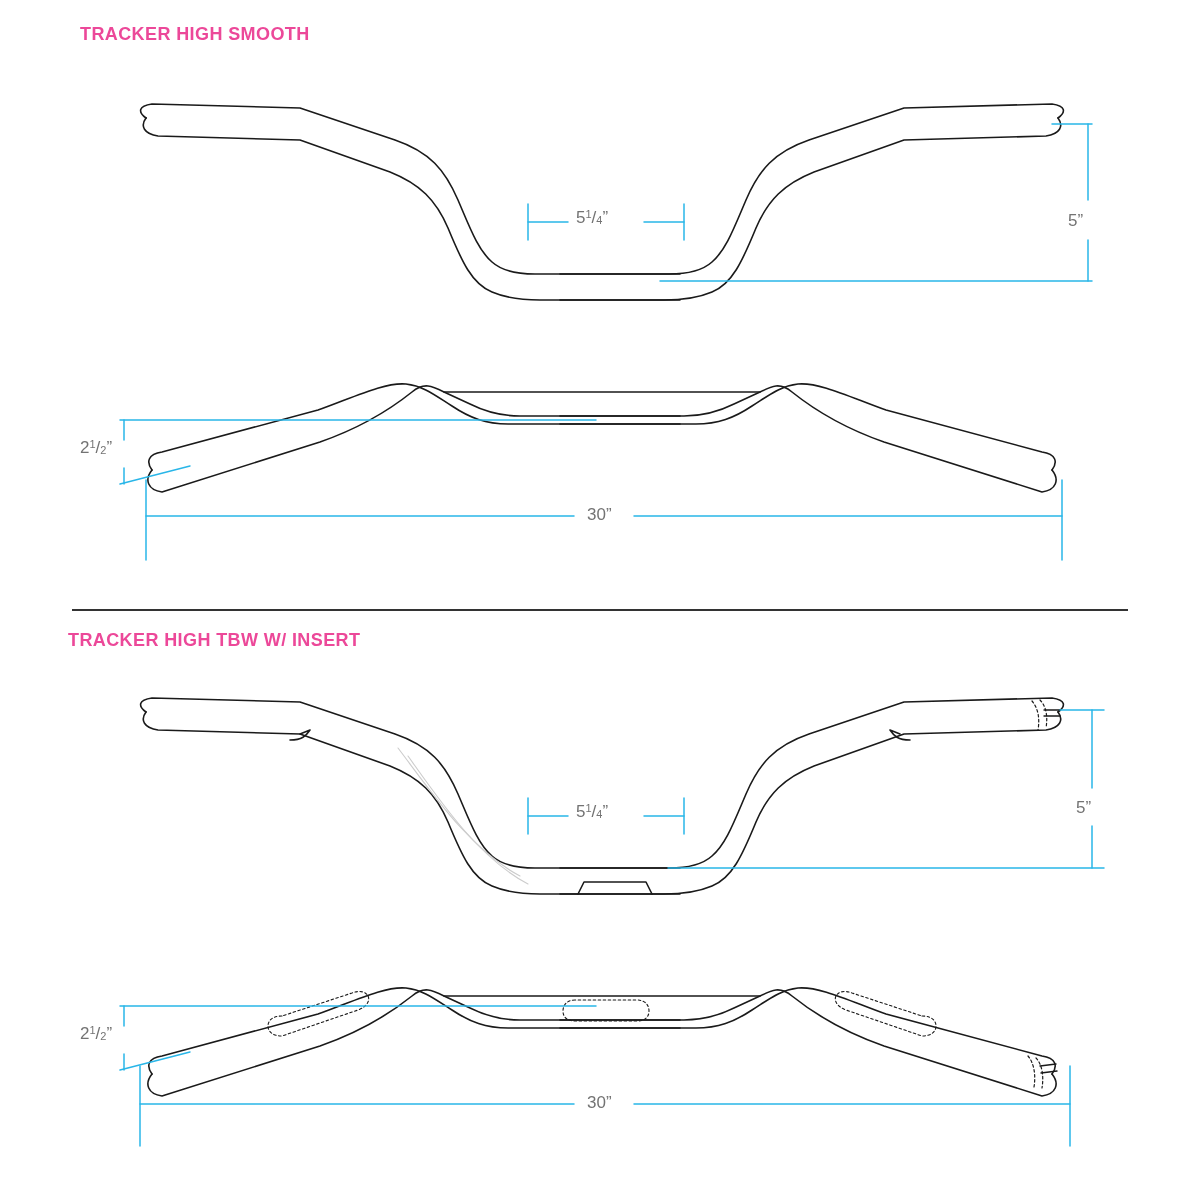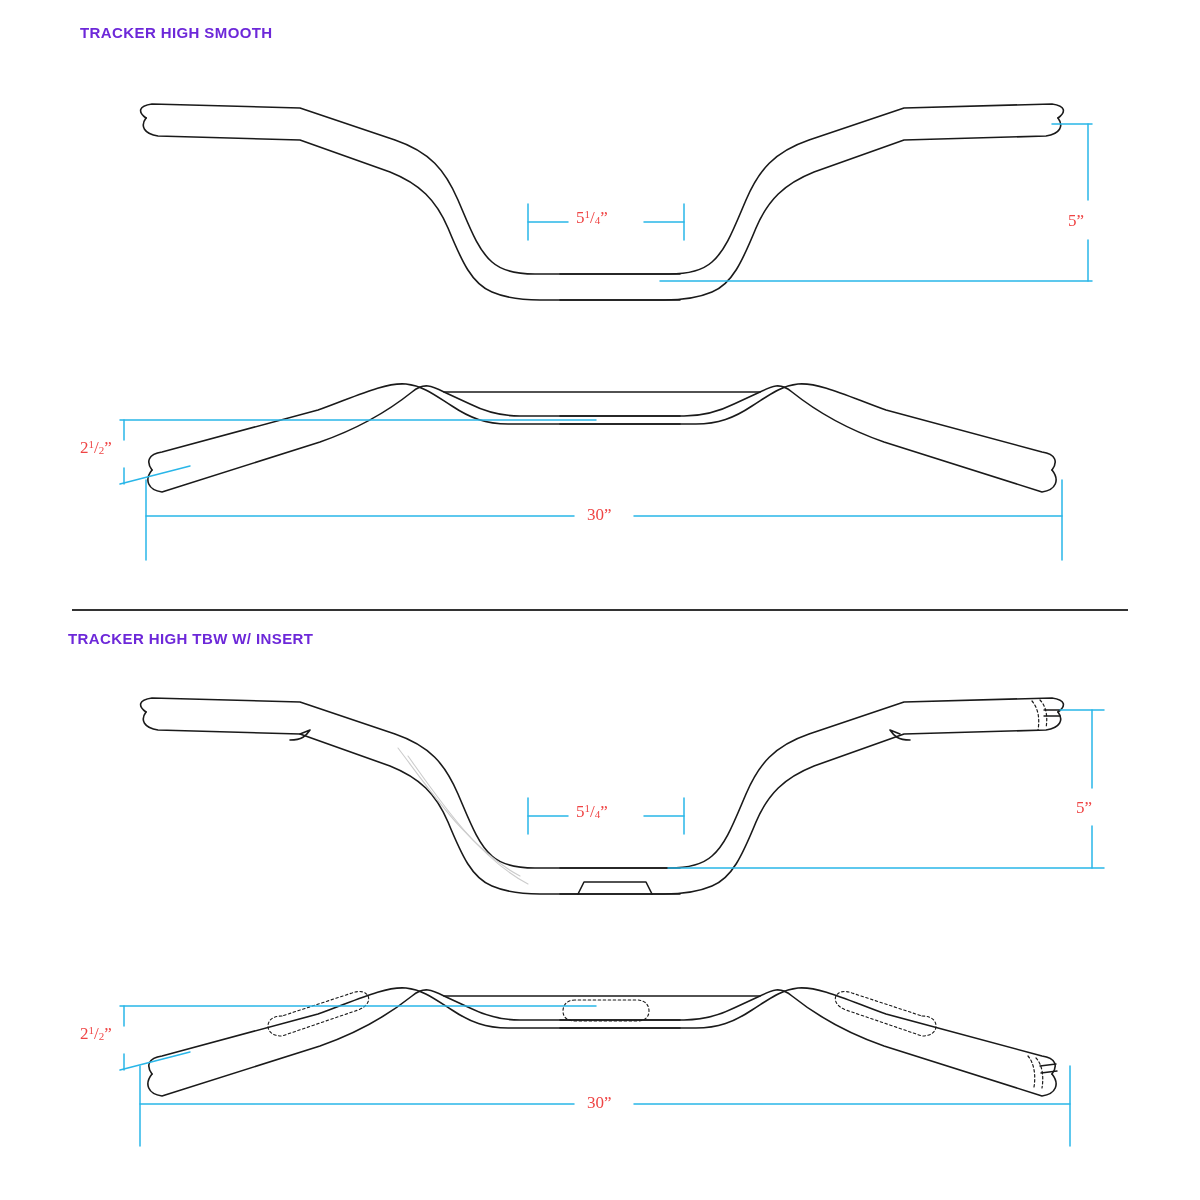--- a/index.html
+++ b/index.html
@@ -15,24 +15,24 @@
     position: relative;
     overflow: hidden;
   }
   .page {
     position: relative;
     width: 1200px;
     height: 1200px;
   }
   .section-title {
     position: absolute;
-    font-size: 15px;
+    font-size: 18px;
     font-weight: bold;
     letter-spacing: 0.4px;
-    color: #6d28d9;
+    color: #ec4899;
   }
   #title-1 { left: 80px; top: 24px; }
   #title-2 { left: 68px; top: 630px; }
 
   .divider {
     position: absolute;
     left: 72px;
     top: 609px;
     width: 1056px;
     height: 2px;
@@ -44,22 +44,22 @@
     left: 0;
     top: 0;
     width: 1200px;
     height: 1200px;
     pointer-events: none;
   }
 
   .dim-label {
     position: absolute;
     font-size: 17px;
-    color: #ef4444;
-    font-family: Liberation Serif, serif;
+    color: #737373;
+    font-family: Liberation Sans, sans-serif;
     white-space: nowrap;
   }
   .dim-label sup { font-size: 11px; vertical-align: 0.45em; }
   .dim-label sub { font-size: 11px; vertical-align: -0.12em; }
 </style>
 </head>
 <body>
 
 <div class="page">
 

